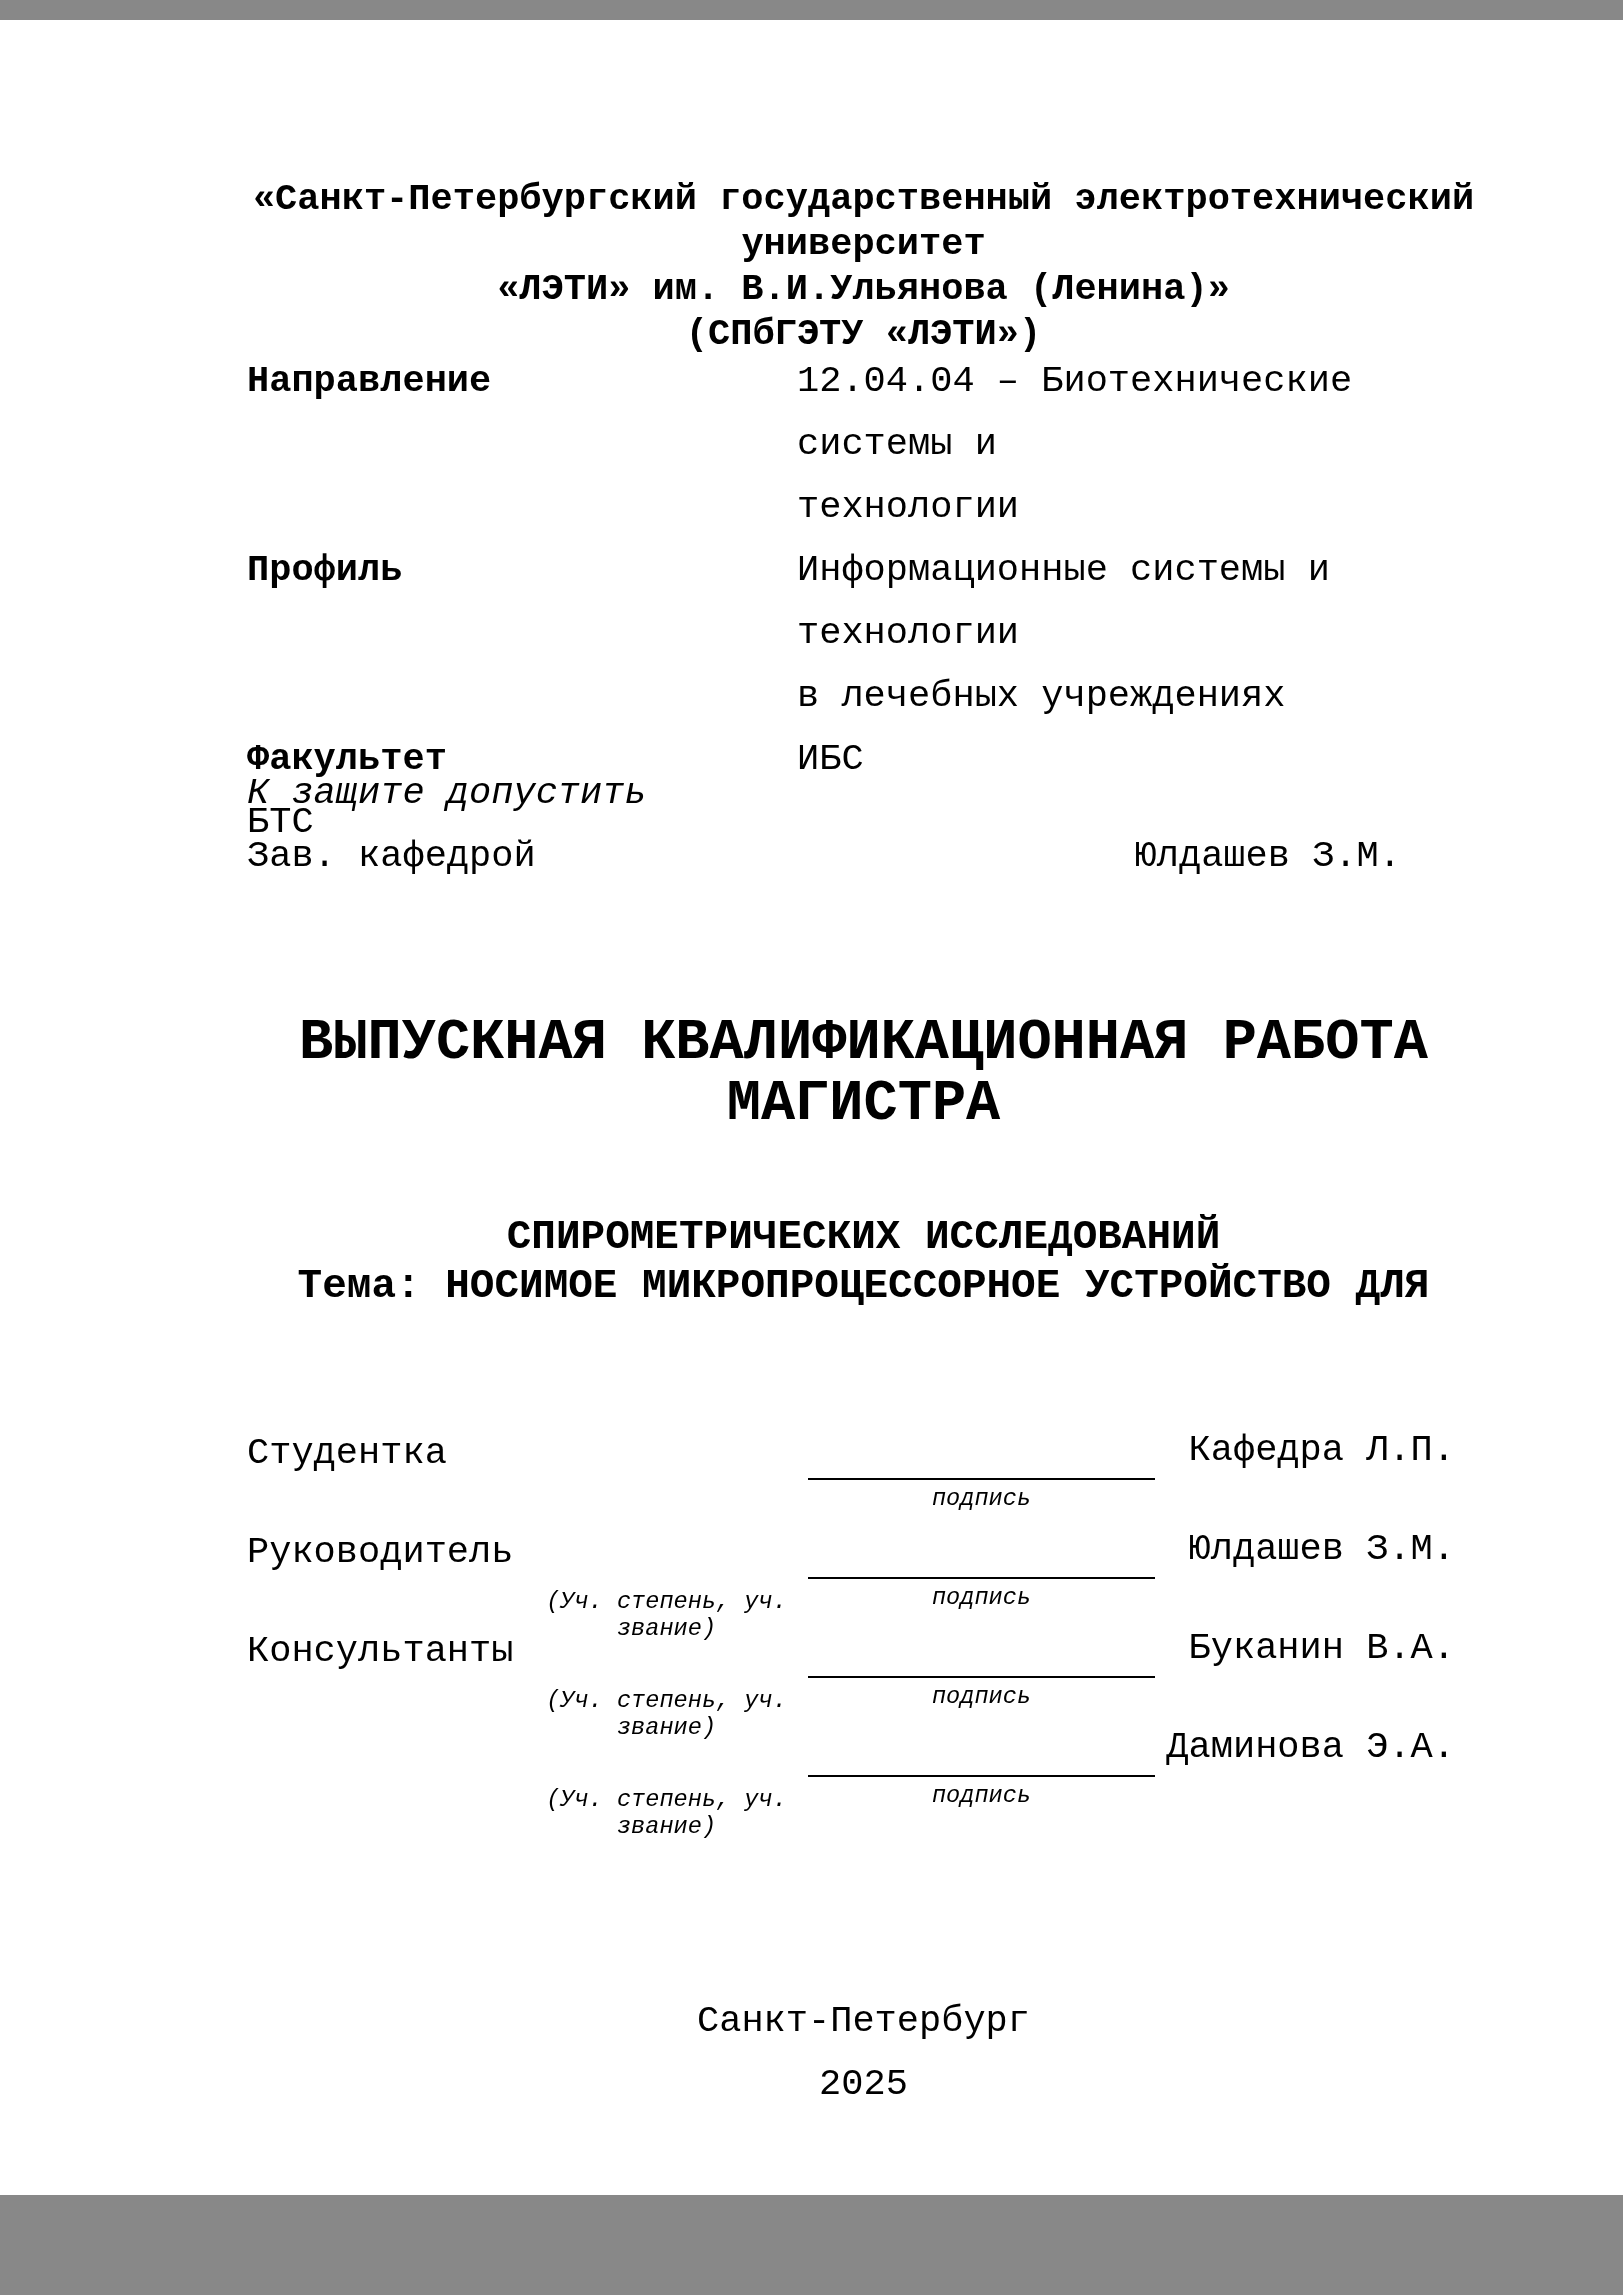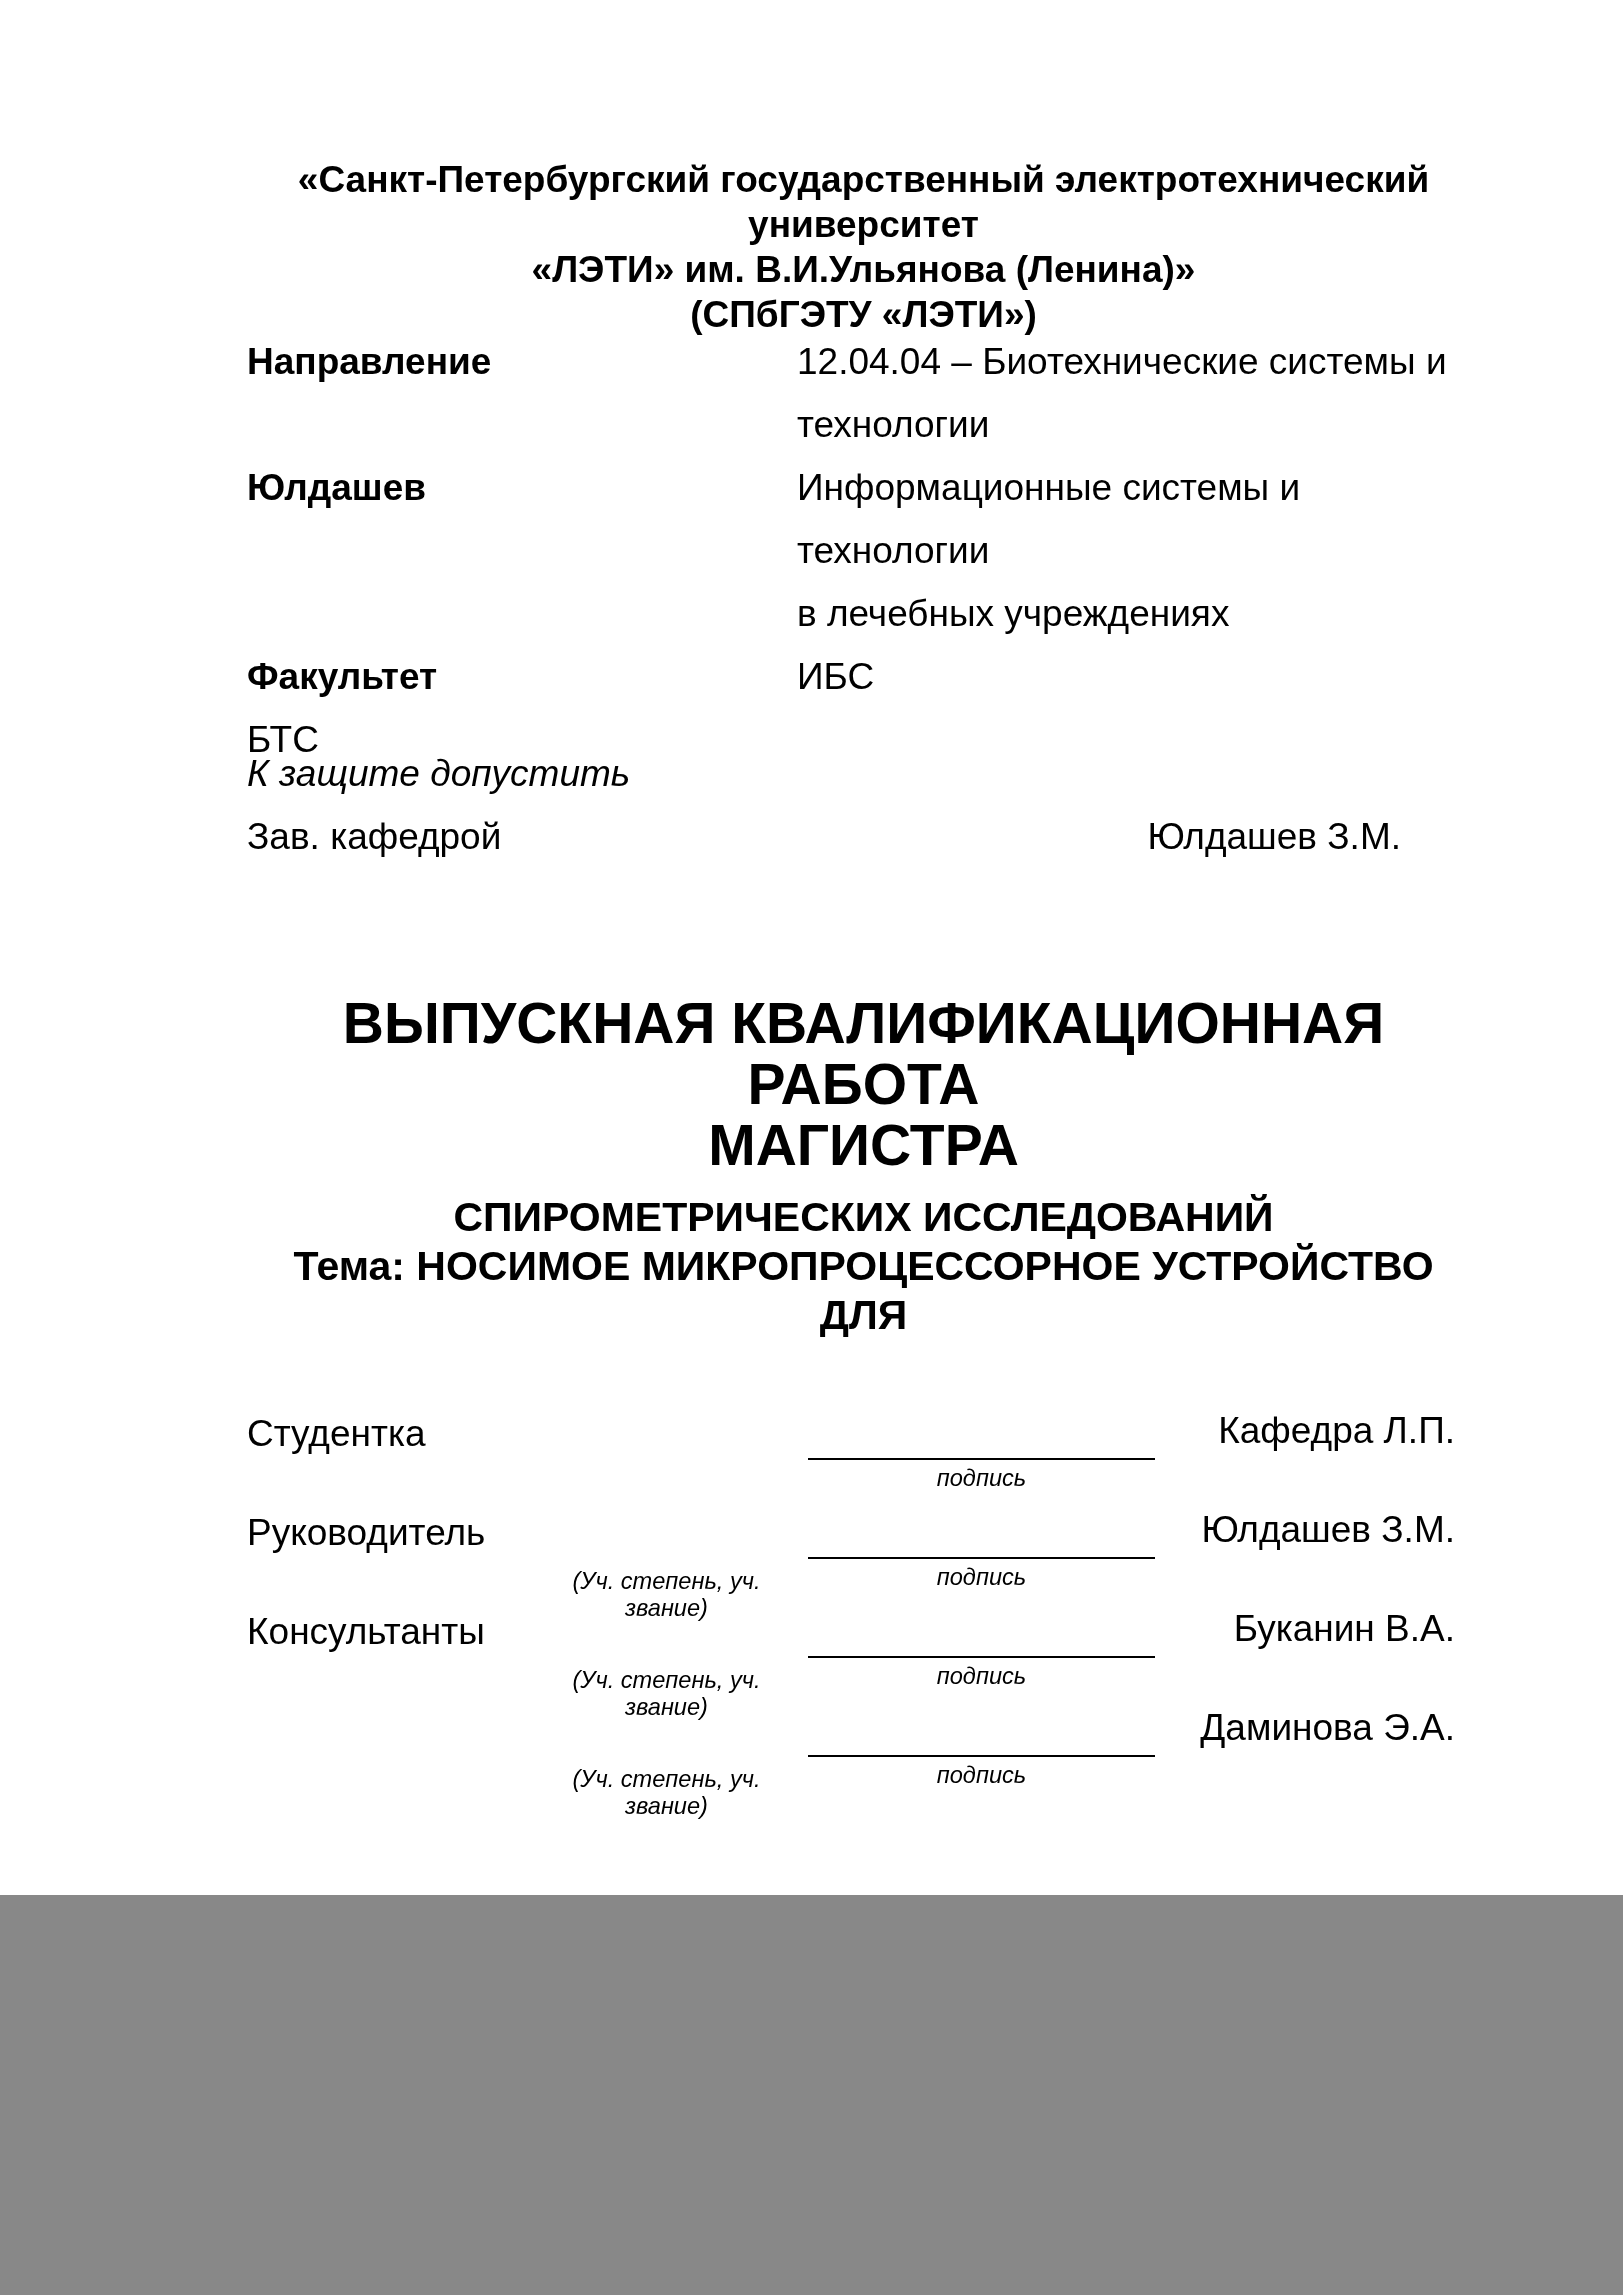--- a/index.html
+++ b/index.html
@@ -3,25 +3,26 @@
 <meta charset="utf-8">
 <style>
   html, body {
     margin: 0;
     padding: 0;
     background: #888;
   }
   .page {
     position: relative;
     width: 1623px;
-    height: 1895px;
+    height: 2175px;
     background: #ffffff;
     color: #000000;
-    font-family: Liberation Sans, sans-serif;
+    font-family: Liberation Mono, monospace;
     overflow: hidden;
+    margin-top: 20px;
   }
   
   .block { position: absolute; left: 247px; width: 1233px; }
 
   
   .uni-header {
     top: 157px;
     text-align: center;
     font-weight: bold;
     font-size: 37px;
@@ -102,21 +103,21 @@
 
   <div class="block fields">
     <div class="field-row">
       <div class="field-label">Направление</div>
       <div class="field-value">
         <div>12.04.04 – Биотехнические системы и</div>
         <div>технологии</div>
       </div>
     </div>
     <div class="field-row">
-      <div class="field-label">Юлдашев</div>
+      <div class="field-label">Профиль</div>
       <div class="field-value">
         <div>Информационные системы и технологии</div>
         <div>в лечебных учреждениях</div>
       </div>
     </div>
     <div class="field-row">
       <div class="field-label">Факультет</div>
       <div class="field-value">
         <div>ИБС</div>
       </div>

